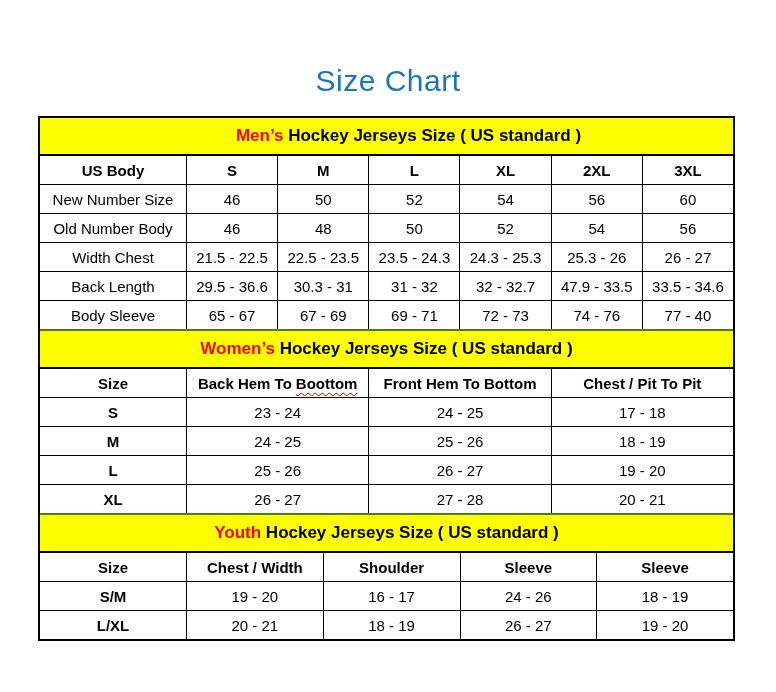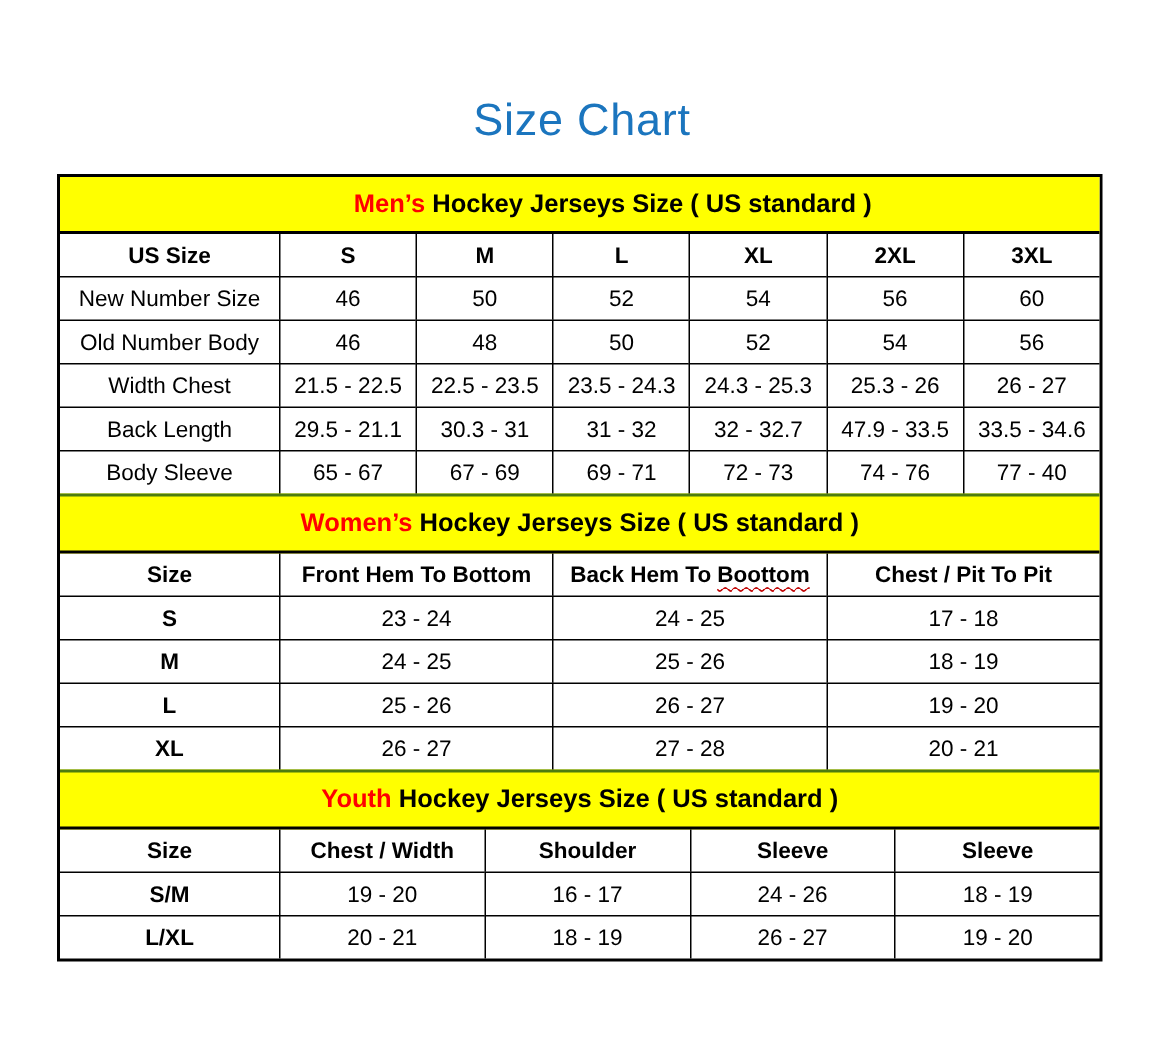--- a/index.html
+++ b/index.html
@@ -76,21 +76,21 @@
 </head>
 <body>
 
 <div class="page-title">Size Chart</div>
 
 <div class="chart-wrap">
 
   <div class="section-title first"><span class="accent">Men’s</span><span> Hockey Jerseys Size ( US standard )</span></div>
 
   <div class="grid grid-men">
-    <div class="cell hdr">US Size</div>
+    <div class="cell hdr">US Body</div>
     <div class="cell hdr">S</div>
     <div class="cell hdr">M</div>
     <div class="cell hdr">L</div>
     <div class="cell hdr">XL</div>
     <div class="cell hdr">2XL</div>
     <div class="cell hdr">3XL</div>
 
     <div class="cell">New Number Size</div>
     <div class="cell">46</div>
     <div class="cell">50</div>
@@ -109,42 +109,42 @@
 
     <div class="cell">Width Chest</div>
     <div class="cell">21.5 - 22.5</div>
     <div class="cell">22.5 - 23.5</div>
     <div class="cell">23.5 - 24.3</div>
     <div class="cell">24.3 - 25.3</div>
     <div class="cell">25.3 - 26</div>
     <div class="cell">26 - 27</div>
 
     <div class="cell">Back Length</div>
-    <div class="cell">29.5 - 21.1</div>
+    <div class="cell">29.5 - 36.6</div>
     <div class="cell">30.3 - 31</div>
     <div class="cell">31 - 32</div>
     <div class="cell">32 - 32.7</div>
     <div class="cell">47.9 - 33.5</div>
     <div class="cell">33.5 - 34.6</div>
 
     <div class="cell">Body Sleeve</div>
     <div class="cell">65 - 67</div>
     <div class="cell">67 - 69</div>
     <div class="cell">69 - 71</div>
     <div class="cell">72 - 73</div>
     <div class="cell">74 - 76</div>
     <div class="cell">77 - 40</div>
   </div>
 
   <div class="section-title"><span class="accent">Women’s</span><span> Hockey Jerseys Size ( US standard )</span></div>
 
   <div class="grid grid-women">
     <div class="cell hdr">Size</div>
+    <div class="cell hdr"><span>Back Hem To</span><span class="wavy">Boottom</span></div>
     <div class="cell hdr">Front Hem To Bottom</div>
-    <div class="cell hdr"><span>Back Hem To</span><span class="wavy">Boottom</span></div>
     <div class="cell hdr">Chest / Pit To Pit</div>
 
     <div class="cell rowlabel-bold">S</div>
     <div class="cell">23 - 24</div>
     <div class="cell">24 - 25</div>
     <div class="cell">17 - 18</div>
 
     <div class="cell rowlabel-bold">M</div>
     <div class="cell">24 - 25</div>
     <div class="cell">25 - 26</div>

